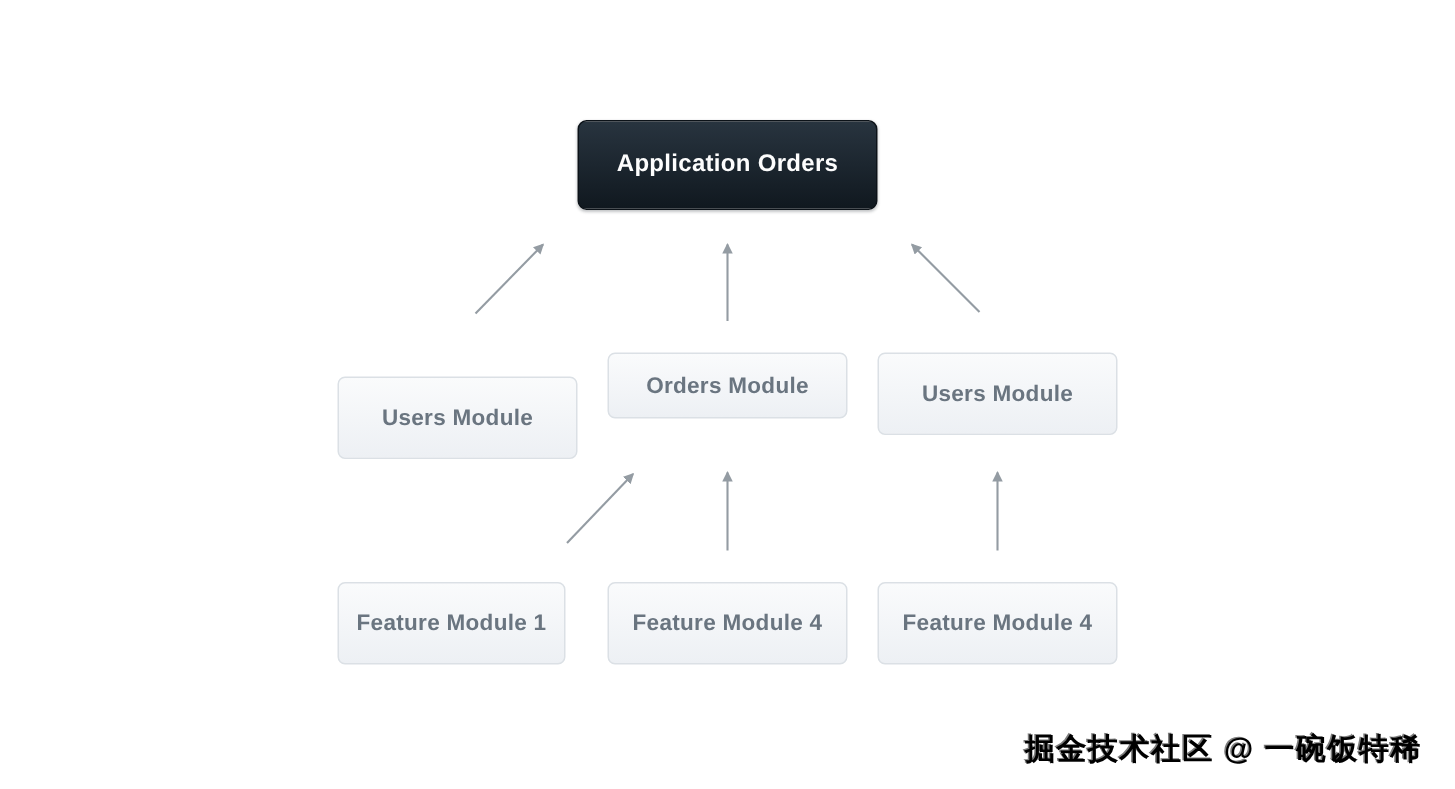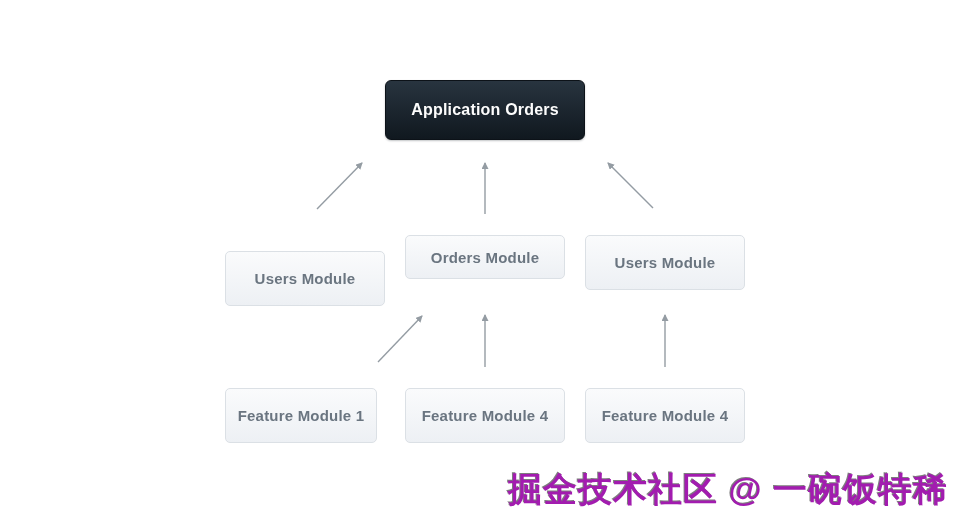--- a/index.html
+++ b/index.html
@@ -46,24 +46,24 @@
     border-radius: 5px;
     color: var(--light-text, #6a7580);
     font-size: 15px;
     font-weight: 700;
     letter-spacing: 0.2px;
   }
   .watermark {
     position: absolute;
     right: 22px;
     bottom: 13px;
-    font-size: 34px;
+    font-size: 20px;
     font-weight: bold;
     letter-spacing: 1px;
-    color: #a21caf;
+    color: #000000;
     text-shadow: -1px -1px 0 #7d7d7d, 1px 1px 1px #ffffff;
     user-select: none;
   }
 </style>
 </head>
 <body>
 
 <div class="canvas" style="--dark-top: #28343f; --dark-bottom: #10181f; --dark-text: #fdfdfd; --light-top: #fafbfc; --light-bottom: #edf0f4; --light-border: #dbe0e5; --light-text: #6a7580; background: rgb(255, 255, 255);">
   <svg id="edges" viewBox="0 0 970 526">
       <defs>

